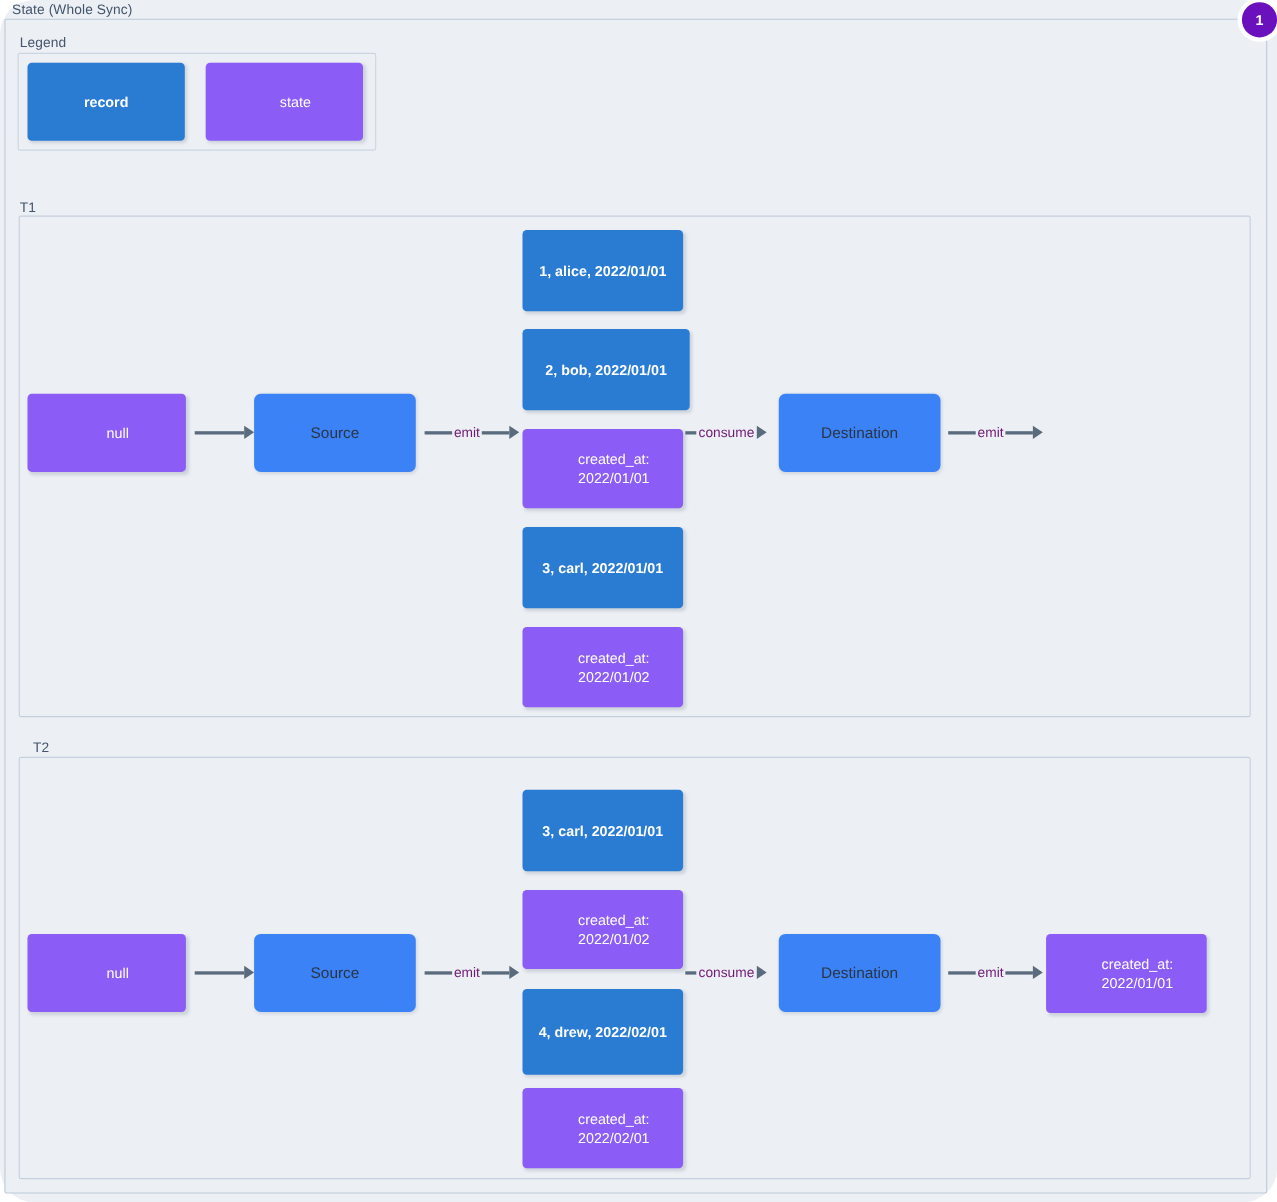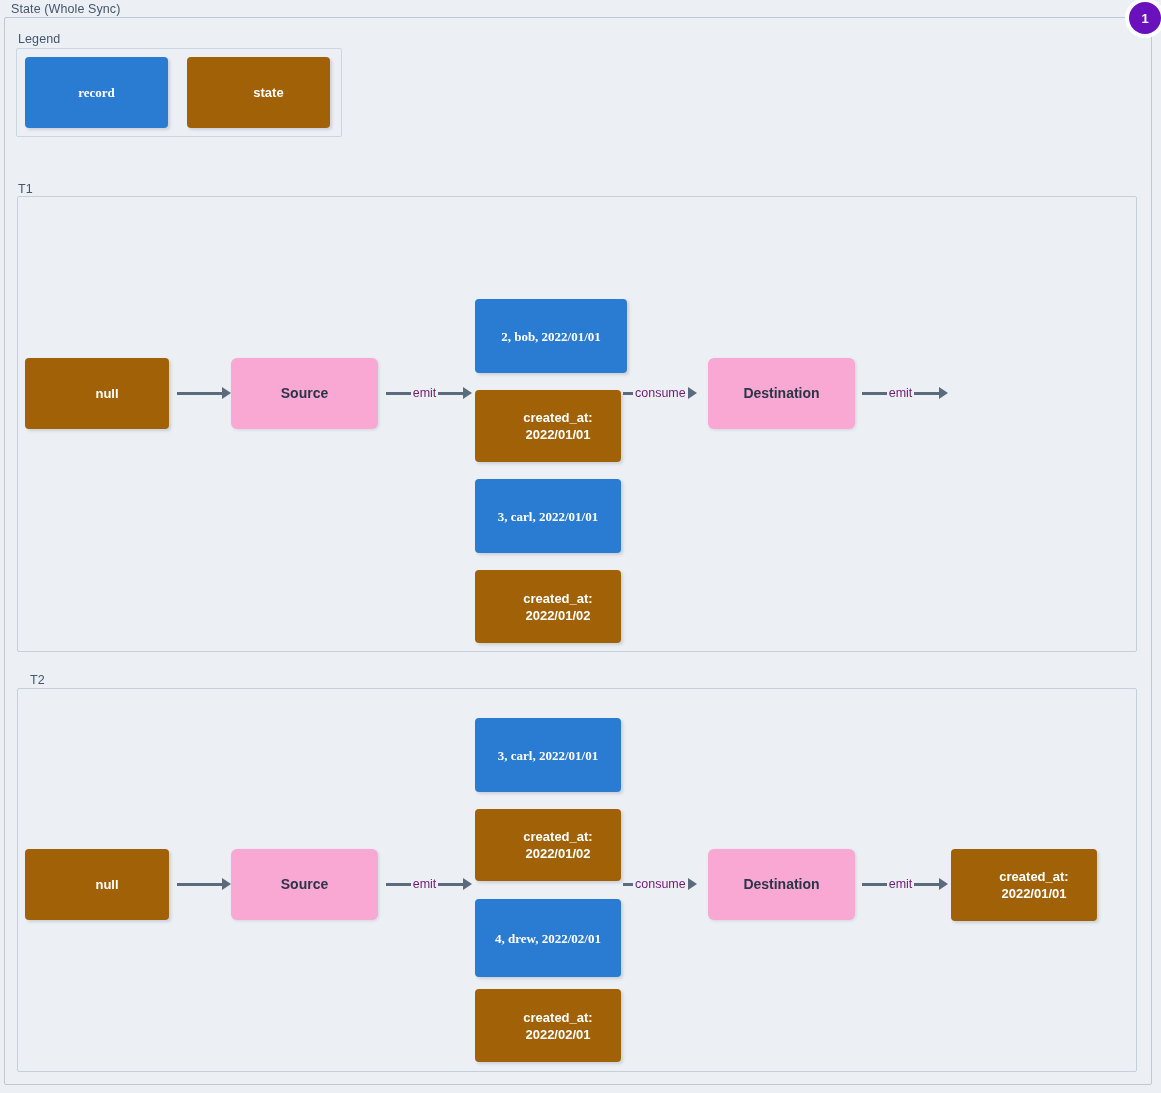--- a/index.html
+++ b/index.html
@@ -12,20 +12,21 @@
     height: 1093px;
     font-family: "Liberation Sans", sans-serif;
     overflow: hidden;
   }
 
   .canvas {
     position: relative;
     width: 1161px;
     height: 1093px;
     background: #eceff4;
+    border-radius: 31px;
   }
 
   
   .frame {
     position: absolute;
     border: 1px solid #c5d0dd;
     background: #eceff4;
     box-sizing: border-box;
     border-radius: 2px;
   }
@@ -84,32 +85,31 @@
     text-align: center;
     font-size: 13px;
     line-height: 17px;
     white-space: pre-line;
     box-shadow: 2px 2px 3px rgba(90, 105, 125, 0.22);
   }
   .node.record {
     background: #2a7cd3;
     color: #ffffff;
     font-weight: bold;
-    font-family: Liberation Serif, serif;
   }
   .node.state {
-    background: #a16207;
+    background: #8b5cf6;
     color: #ffffff;
-    font-weight: bold;
+    font-weight: normal;
     padding-left: 20px;
   }
   .node.plain {
-    background: #f9a8d4;
+    background: #3b82f6;
     color: #2b3545;
-    font-weight: bold;
+    font-weight: normal;
     border-radius: 6px;
     font-size: 14px;
     box-shadow: 1px 1px 3px rgba(90, 105, 125, 0.18);
   }
 
   
   .arrow {
     position: absolute;
     height: 20px;
     display: flex;
@@ -191,20 +191,23 @@
     <span>Source</span>
   </div>
 
   <div class="arrow" style="left:386px; top:383px; width:86px;">
     <span class="seg"></span>
     <span class="lbl">emit</span>
     <span class="seg"></span>
     <span class="head"></span>
   </div>
 
+  <div class="node record" style="left:475px; top:209px; width:146px; height:74px;">
+    <span>1, alice, 2022/01/01</span>
+  </div>
   <div class="node record" style="left:475px; top:299px; width:152px; height:74px;">
     <span>2, bob, 2022/01/01</span>
   </div>
   <div class="node state" style="left:475px; top:390px; width:146px; height:72px;">
     <span>created_at:
 2022/01/01</span>
   </div>
   <div class="node record" style="left:475px; top:479px; width:146px; height:74px;">
     <span>3, carl, 2022/01/01</span>
   </div>

